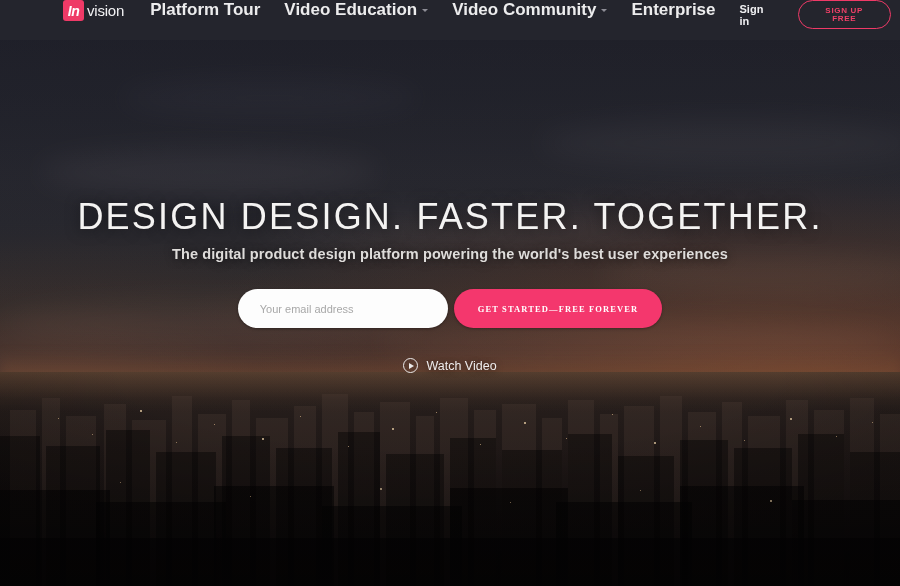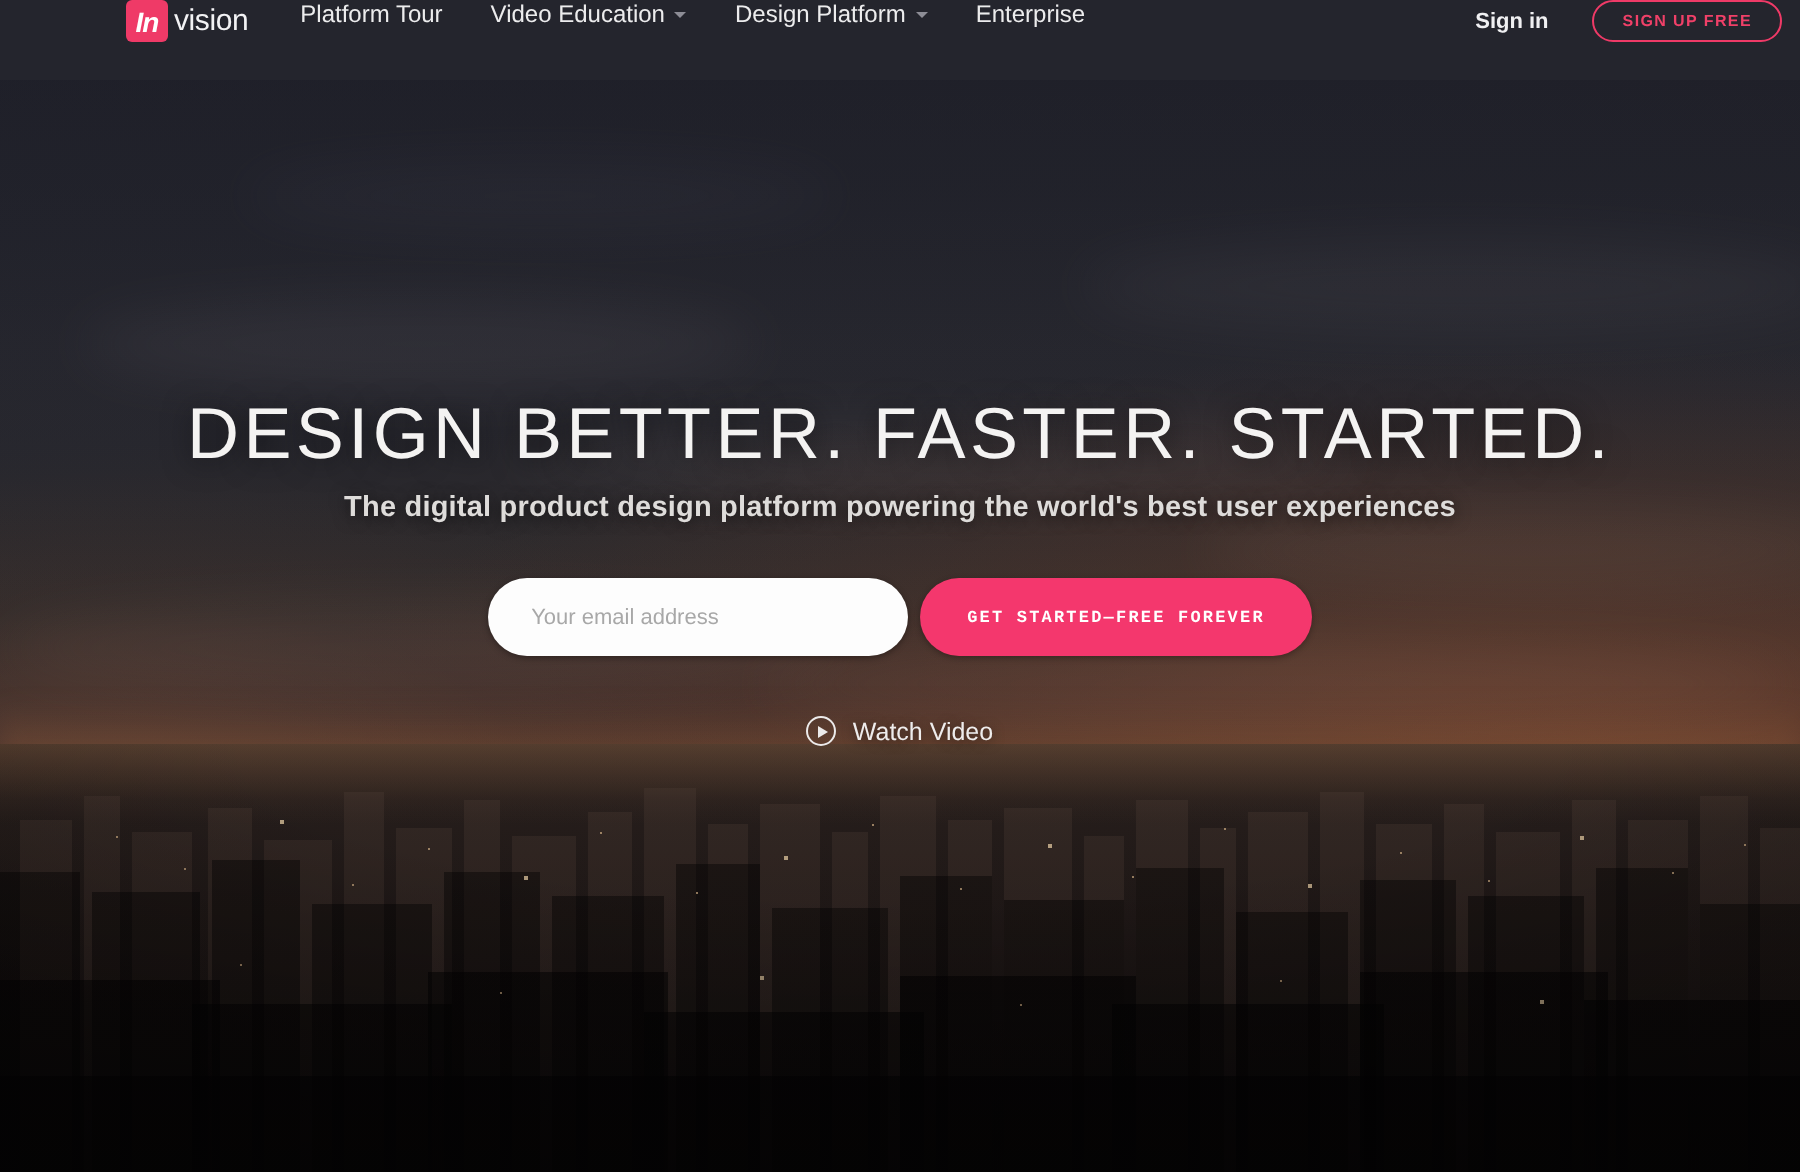--- a/index.html
+++ b/index.html
@@ -154,22 +154,22 @@
 
   .main-nav {
     display: flex;
     align-items: center;
     margin-left: 26px;
   }
   .nav-item {
     display: flex;
     align-items: center;
     color: #ececed;
-    font-size: 12px;
-    font-weight: normal;
+    font-size: 17px;
+    font-weight: bold;
     margin-right: 24px;
     cursor: pointer;
     white-space: nowrap;
   }
   .caret {
     margin-left: 5px;
     width: 0; height: 0;
     border-left: 3px solid transparent;
     border-right: 3px solid transparent;
     border-top: 3px solid #8d8d96;
@@ -258,21 +258,21 @@
     color: #a8a8a8;
     font-size: 11px;
   }
   .cta-btn {
     margin-left: 6px;
     height: 39px;
     border: none;
     border-radius: 20px;
     background: #f4376d;
     color: #ffffff;
-    font-family: Liberation Mono, monospace;
+    font-family: Liberation Serif, serif;
     font-size: 8.5px;
     font-weight: bold;
     letter-spacing: 1.1px;
     padding: 0 24px;
     cursor: pointer;
     box-shadow: 0 1px 3px rgba(0,0,0,0.3);
   }
 
   .watch-video {
     position: absolute;
@@ -431,38 +431,38 @@
 
     <nav class="main-nav">
       <div class="nav-item">
         <span>Platform Tour</span>
       </div>
       <div class="nav-item">
         <span>Video Education</span>
         <span class="caret"></span>
       </div>
       <div class="nav-item">
-        <span>Design Platform</span>
+        <span>Video Community</span>
         <span class="caret"></span>
       </div>
       <div class="nav-item">
         <span>Enterprise</span>
       </div>
     </nav>
 
     <div class="header-right">
       <div class="signin">Sign in</div>
       <button class="signup-btn">SIGN UP FREE</button>
     </div>
 
   </header>
 
   <div class="hero-content">
 
-    <h1 class="headline">DESIGN BETTER. FASTER. STARTED.</h1>
+    <h1 class="headline">DESIGN DESIGN. FASTER. TOGETHER.</h1>
 
     <div class="subhead">The digital product design platform powering the world's best user experiences</div>
 
     <div class="signup-form">
       <input class="email-input" type="text" placeholder="Your email address" style="">
       <button class="cta-btn">GET STARTED—FREE FOREVER</button>
     </div>
 
     <div class="watch-video">
       <span class="play-icon">

